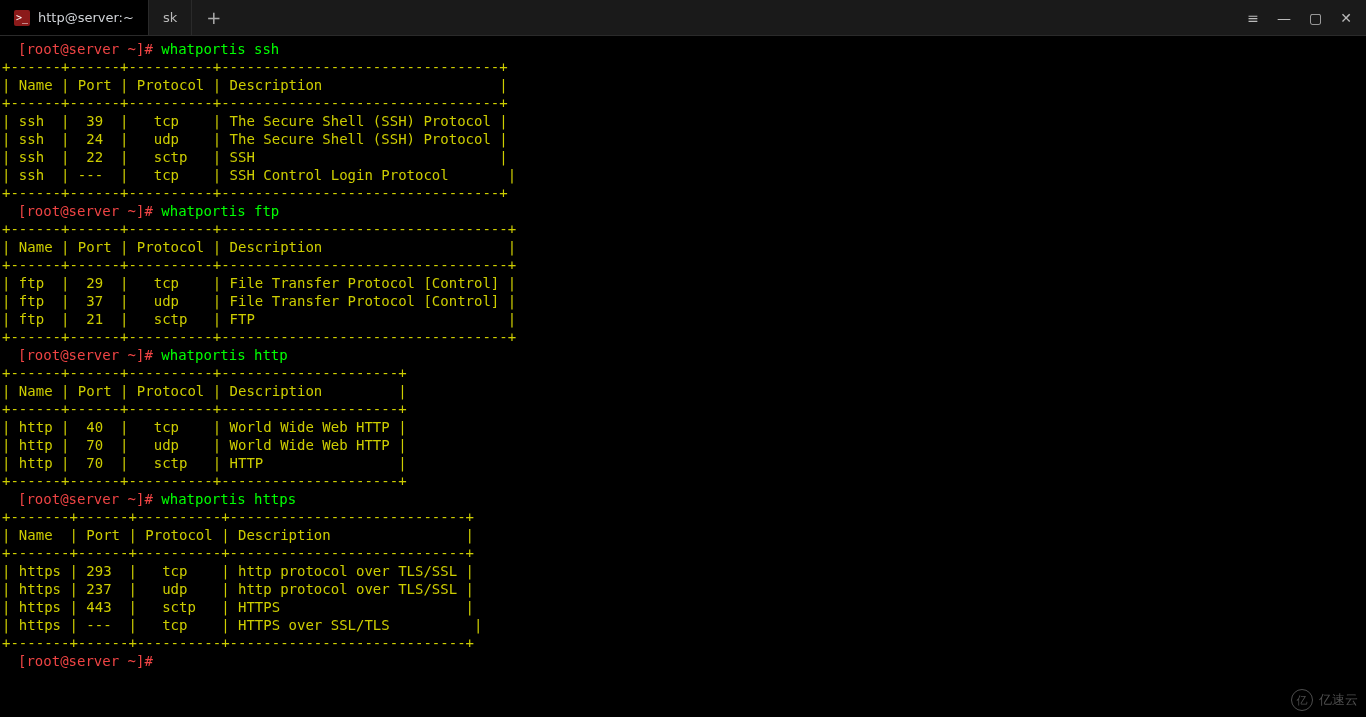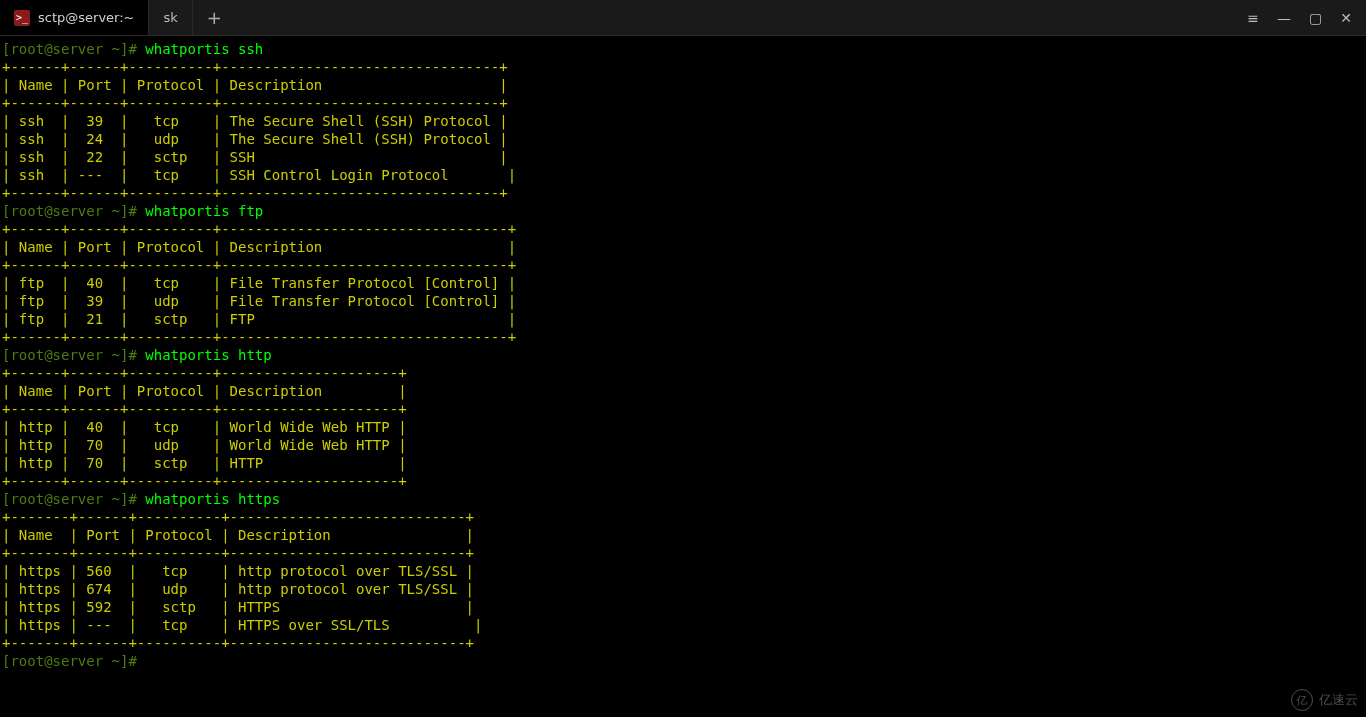--- a/index.html
+++ b/index.html
@@ -60,21 +60,21 @@
     padding: 0 14px;
     color: #bbb;
   }
   .win-controls span { cursor: pointer; font-size: 14px; line-height:1; }
   .terminal {
     padding: 4px 2px;
     white-space: pre;
     line-height: 18px;
     letter-spacing: 0;
   }
-  .prompt { color: #4d7c0f; }
+  .prompt { color: #ef4444; margin-left: 16px; }
   .yellow { color: #cdcd00; }
   .watermark {
     position: absolute;
     right: 8px;
     bottom: 6px;
     display: flex;
     align-items: center;
     gap: 6px;
     color: #777;
     font-family: "Segoe UI", sans-serif;
@@ -88,21 +88,21 @@
     display:inline-flex; align-items:center; justify-content:center;
     font-size: 11px;
   }
 </style>
 </head>
 <body>
 
 <div class="titlebar">
   <div class="tab active">
     <span class="term-icon">&gt;_</span>
-    <span>sctp@server:~</span>
+    <span>http@server:~</span>
   </div>
   <div class="tab">
     <span>sk</span>
   </div>
   <div class="tab" style="border-right:none;">
     <span class="plus">+</span>
   </div>
   <div class="win-controls">
     <span>≡</span>
     <span>—</span>
@@ -117,39 +117,39 @@
 <span class="yellow">+------+------+----------+---------------------------------+</span>
 <span class="yellow">| ssh  |  39  |   tcp    | The Secure Shell (SSH) Protocol |</span>
 <span class="yellow">| ssh  |  24  |   udp    | The Secure Shell (SSH) Protocol |</span>
 <span class="yellow">| ssh  |  22  |   sctp   | SSH                             |</span>
 <span class="yellow">| ssh  | ---  |   tcp    | SSH Control Login Protocol       |</span>
 <span class="yellow">+------+------+----------+---------------------------------+</span>
 <span class="prompt">[root@server ~]#</span> whatportis ftp
 <span class="yellow">+------+------+----------+----------------------------------+</span>
 <span class="yellow">| Name | Port | Protocol | Description                      |</span>
 <span class="yellow">+------+------+----------+----------------------------------+</span>
-<span class="yellow">| ftp  |  40  |   tcp    | File Transfer Protocol [Control] |</span>
-<span class="yellow">| ftp  |  39  |   udp    | File Transfer Protocol [Control] |</span>
+<span class="yellow">| ftp  |  29  |   tcp    | File Transfer Protocol [Control] |</span>
+<span class="yellow">| ftp  |  37  |   udp    | File Transfer Protocol [Control] |</span>
 <span class="yellow">| ftp  |  21  |   sctp   | FTP                              |</span>
 <span class="yellow">+------+------+----------+----------------------------------+</span>
 <span class="prompt">[root@server ~]#</span> whatportis http
 <span class="yellow">+------+------+----------+---------------------+</span>
 <span class="yellow">| Name | Port | Protocol | Description         |</span>
 <span class="yellow">+------+------+----------+---------------------+</span>
 <span class="yellow">| http |  40  |   tcp    | World Wide Web HTTP |</span>
 <span class="yellow">| http |  70  |   udp    | World Wide Web HTTP |</span>
 <span class="yellow">| http |  70  |   sctp   | HTTP                |</span>
 <span class="yellow">+------+------+----------+---------------------+</span>
 <span class="prompt">[root@server ~]#</span> whatportis https
 <span class="yellow">+-------+------+----------+----------------------------+</span>
 <span class="yellow">| Name  | Port | Protocol | Description                |</span>
 <span class="yellow">+-------+------+----------+----------------------------+</span>
-<span class="yellow">| https | 560  |   tcp    | http protocol over TLS/SSL |</span>
-<span class="yellow">| https | 674  |   udp    | http protocol over TLS/SSL |</span>
-<span class="yellow">| https | 592  |   sctp   | HTTPS                      |</span>
+<span class="yellow">| https | 293  |   tcp    | http protocol over TLS/SSL |</span>
+<span class="yellow">| https | 237  |   udp    | http protocol over TLS/SSL |</span>
+<span class="yellow">| https | 443  |   sctp   | HTTPS                      |</span>
 <span class="yellow">| https | ---  |   tcp    | HTTPS over SSL/TLS          |</span>
 <span class="yellow">+-------+------+----------+----------------------------+</span>
 <span class="prompt">[root@server ~]#</span> </div>
 
 <div class="watermark">
   <span class="wm-icon">亿</span>
   <span>亿速云</span>
 </div>
 
 </body></html>

